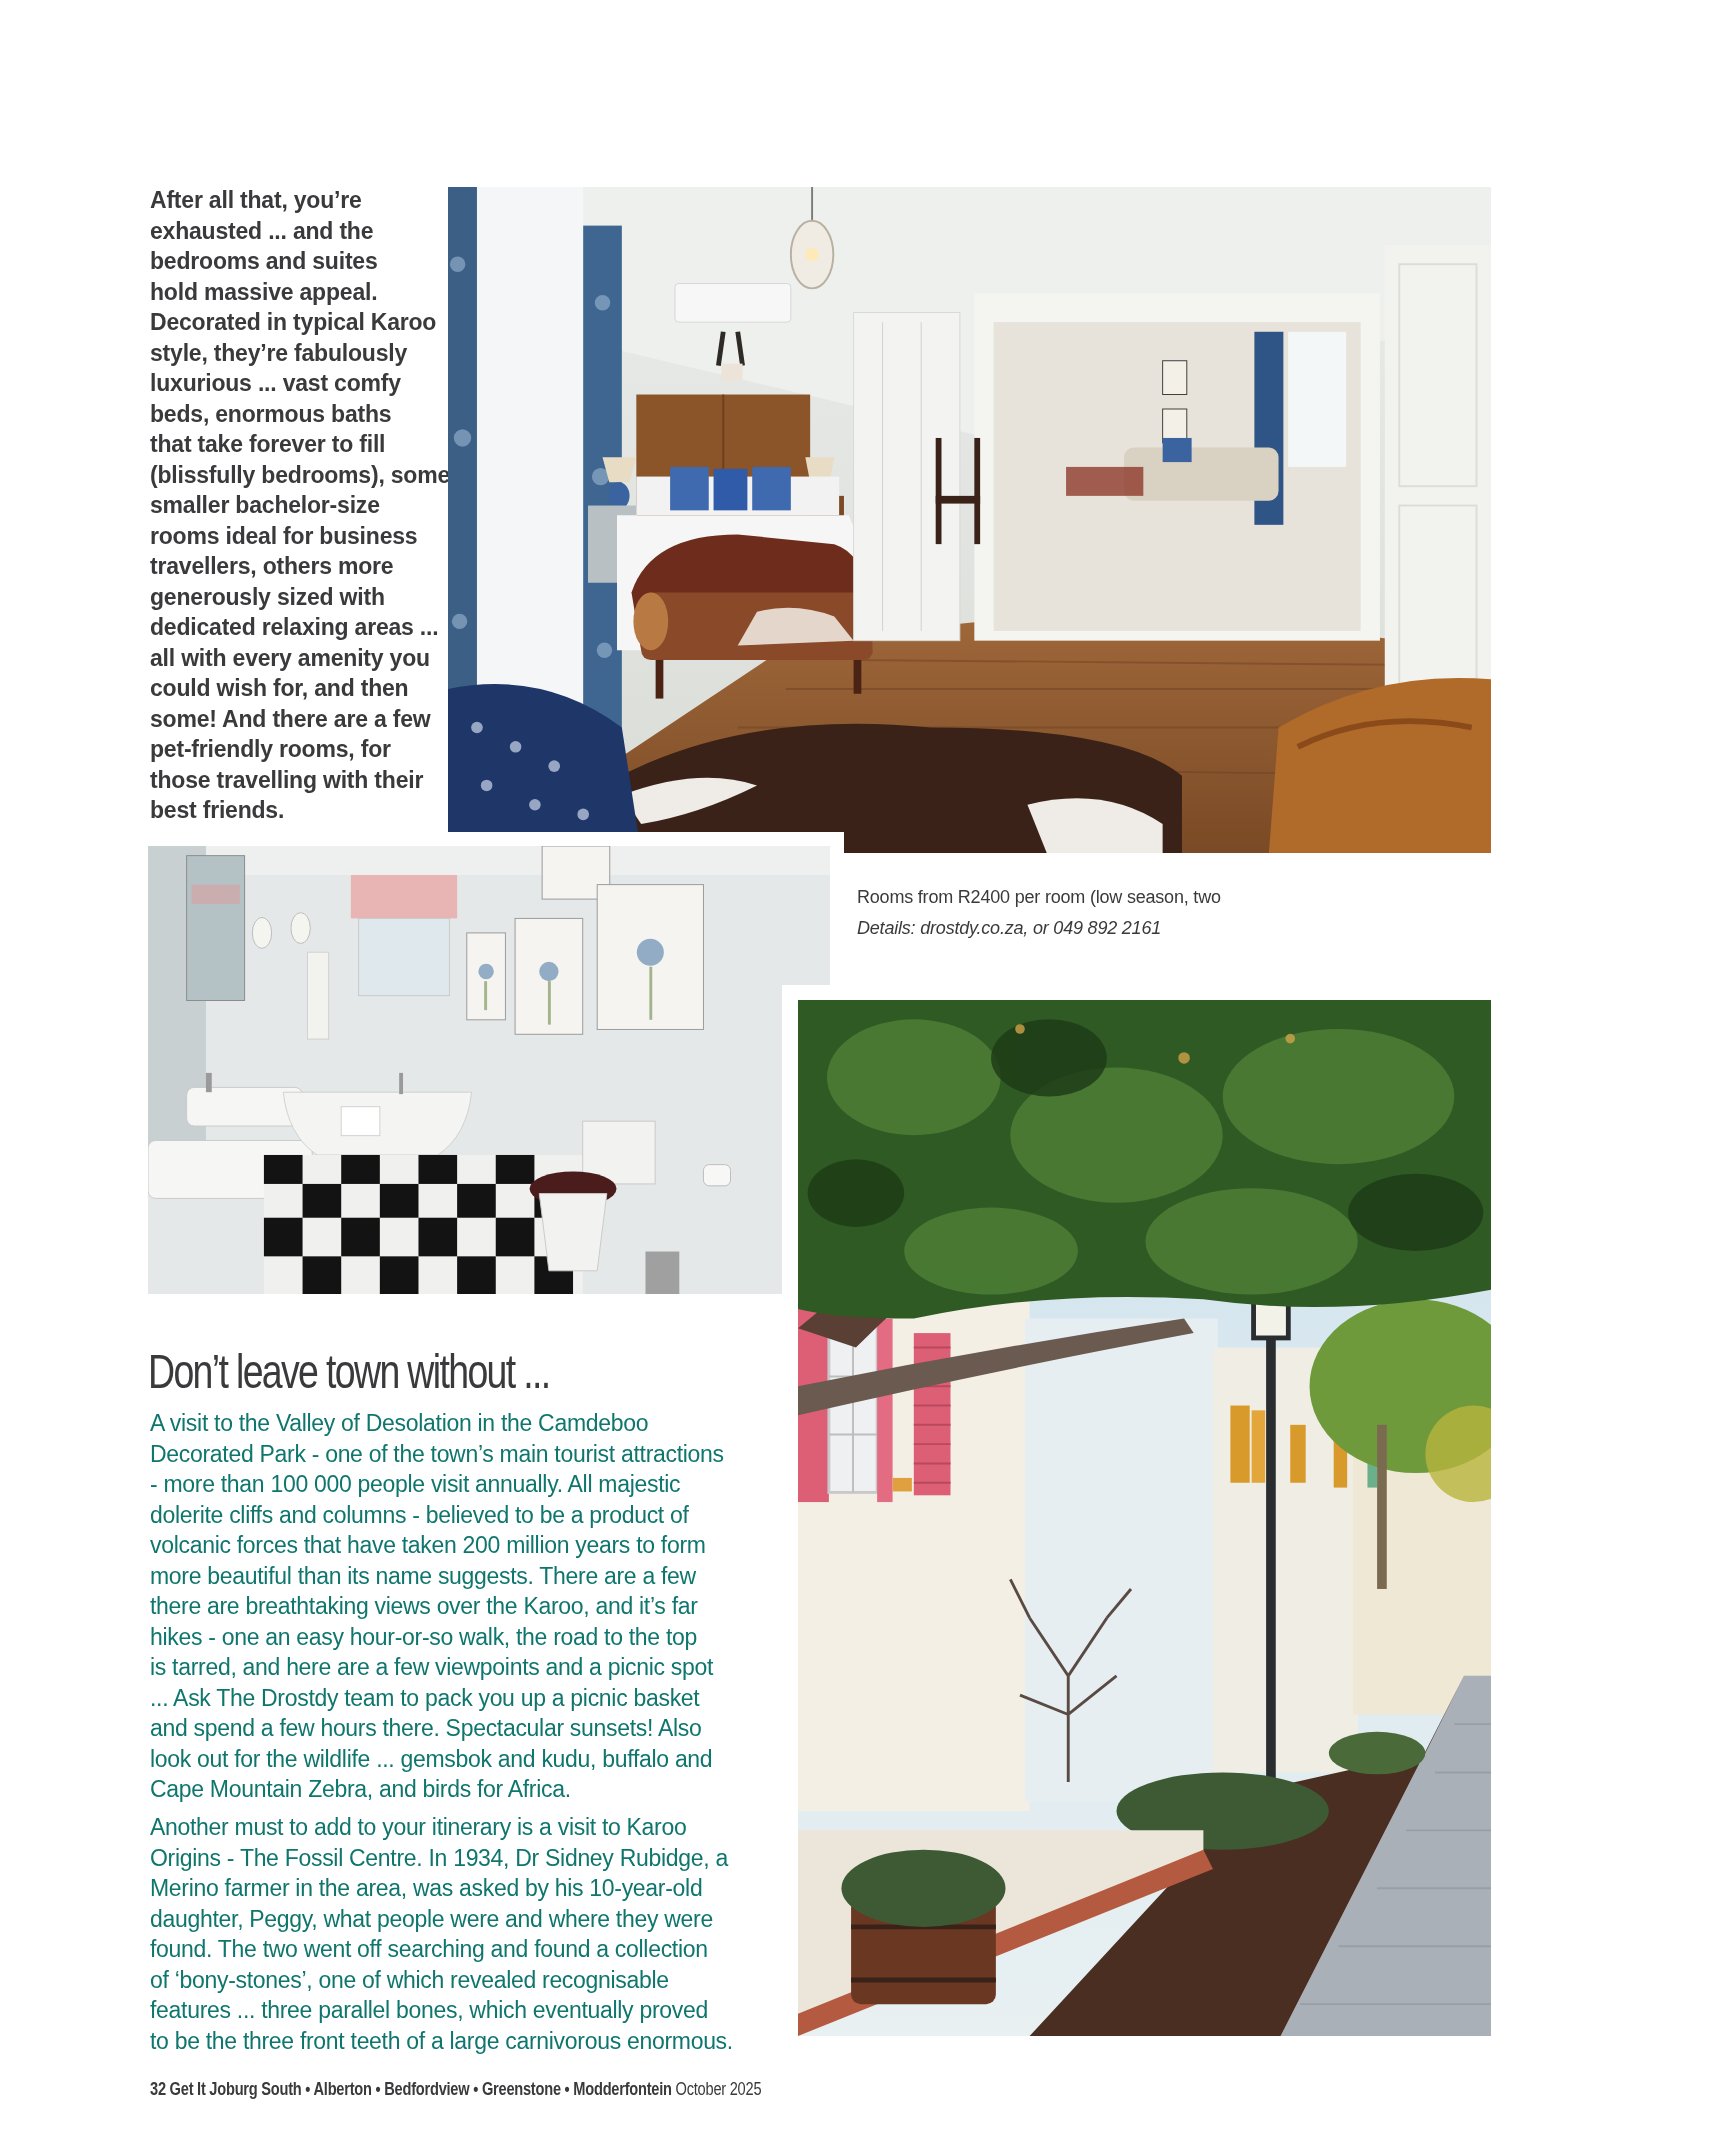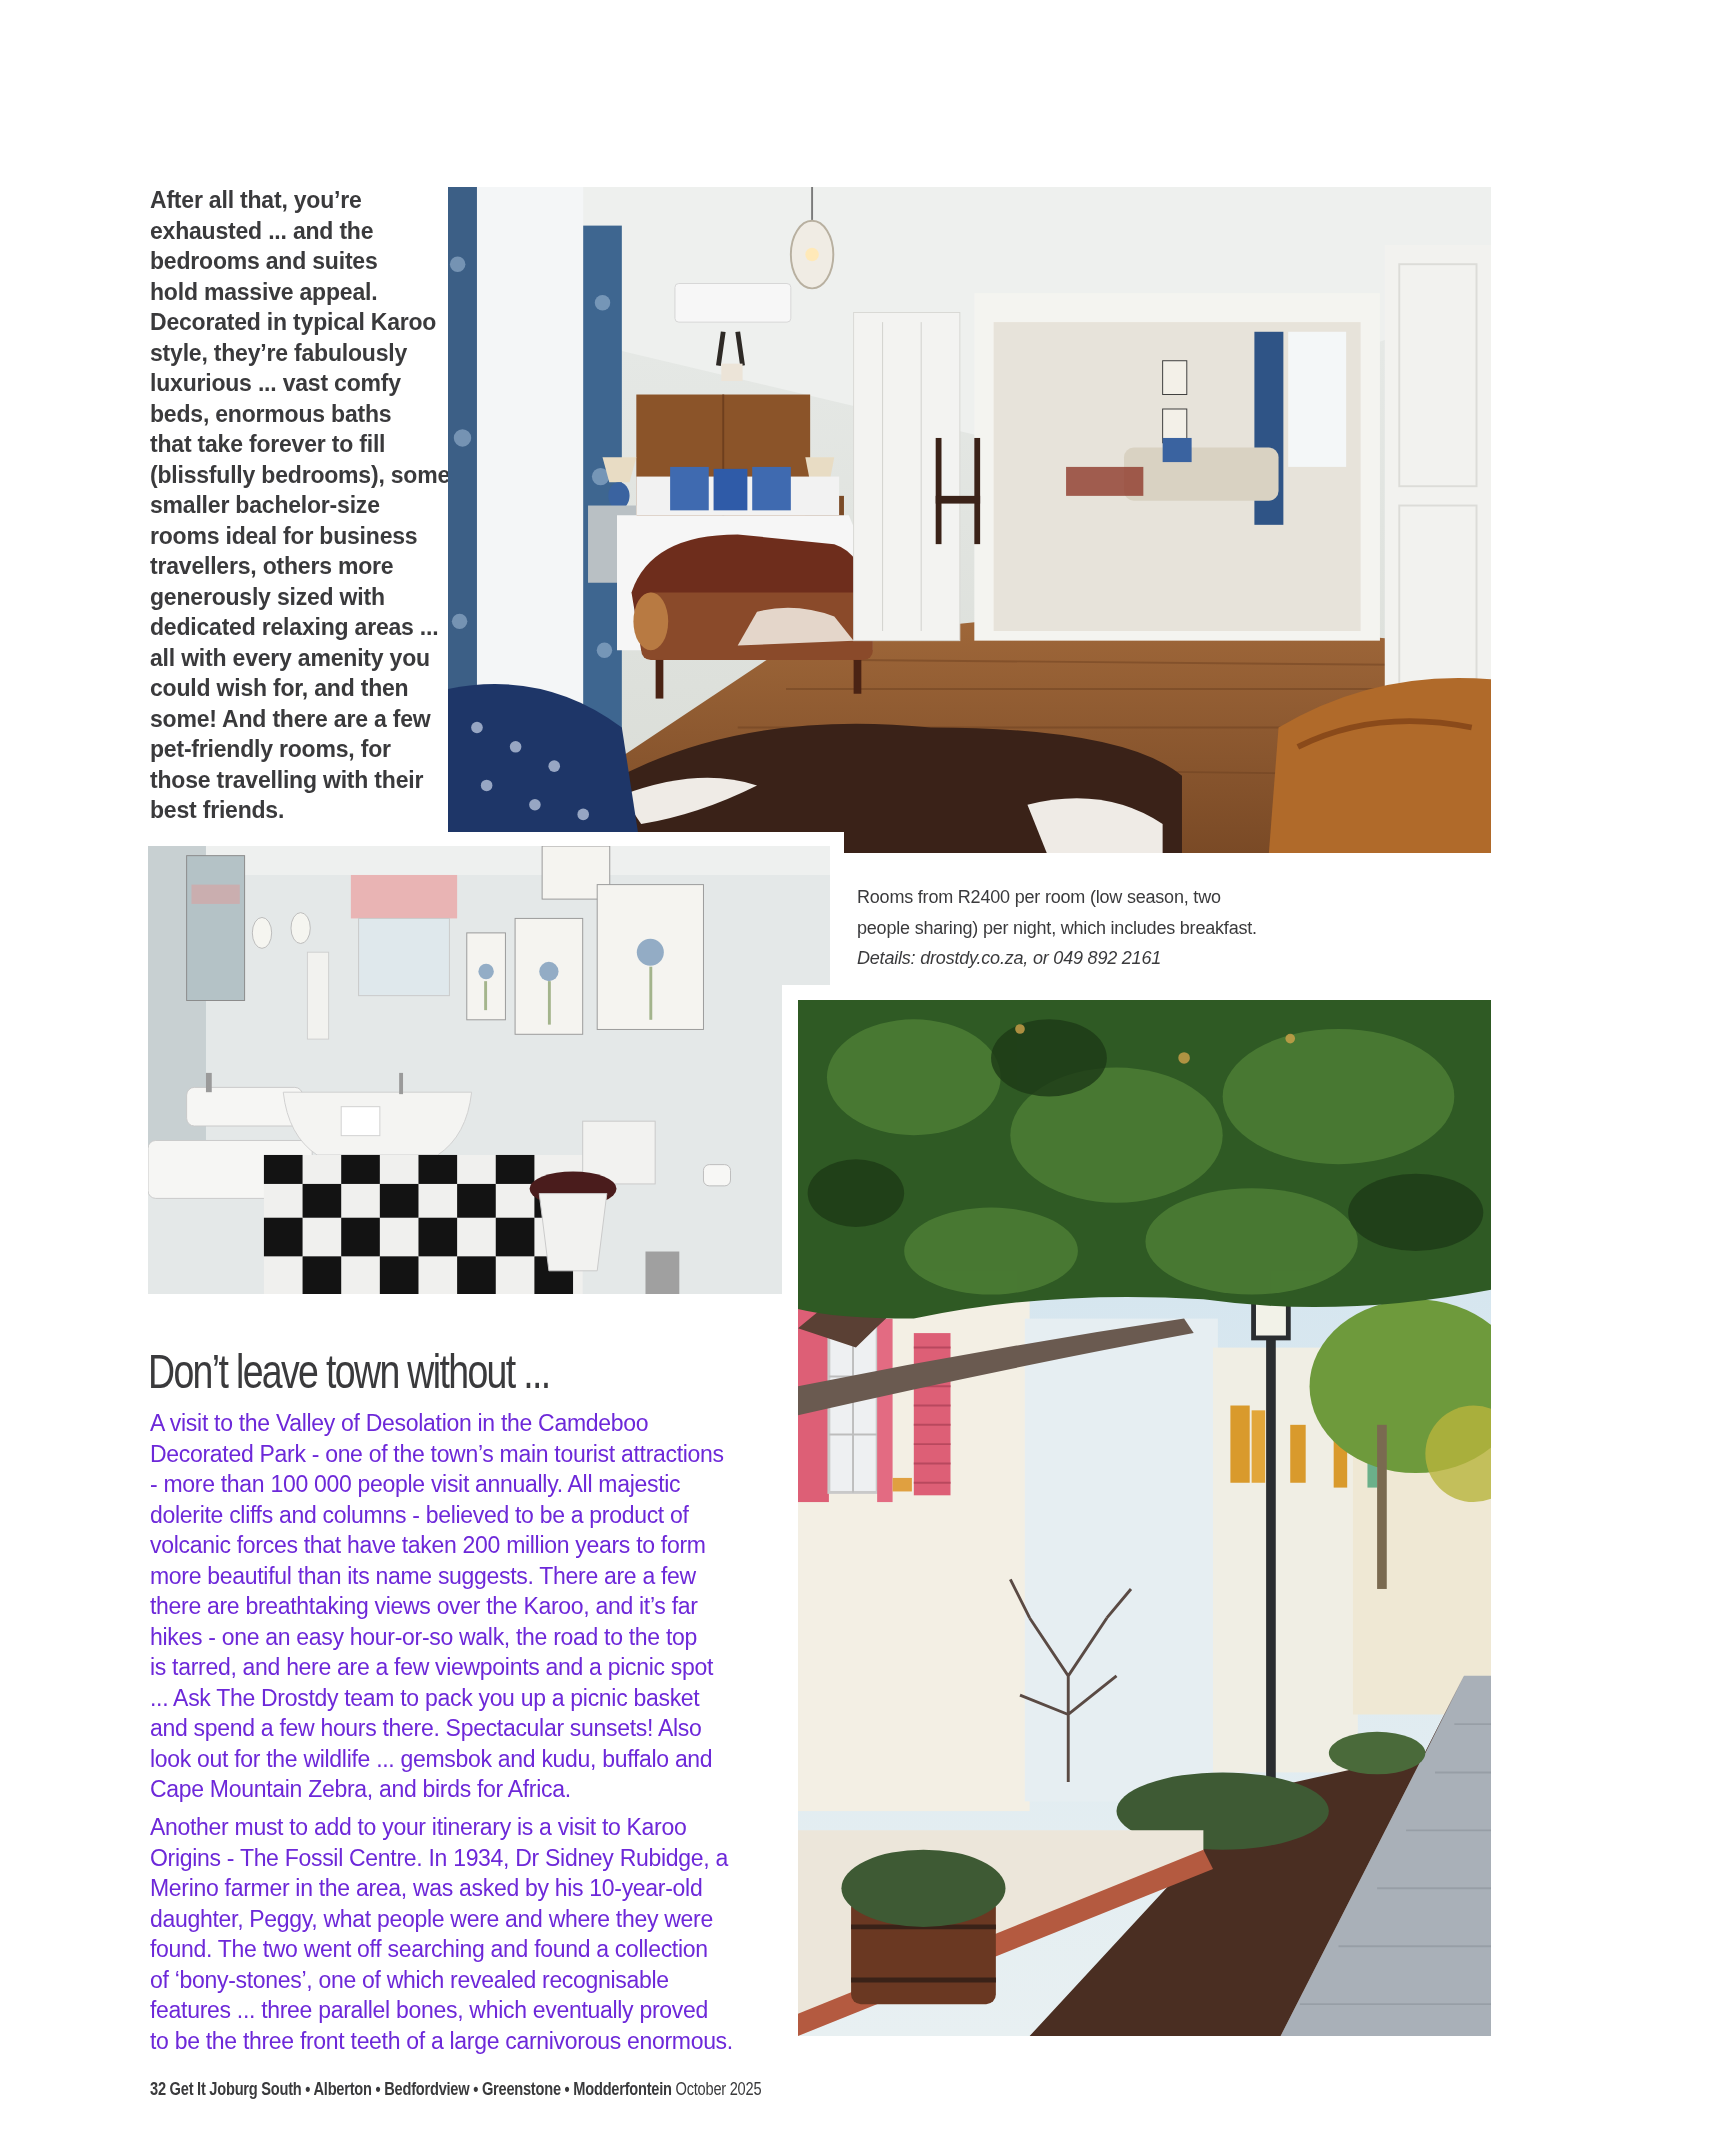--- a/index.html
+++ b/index.html
@@ -29,21 +29,21 @@
              letter-spacing: -0.2px; color: #3a3a3c; }
   .caption .ln { display: block; white-space: nowrap; }
   .caption .details { font-style: italic; }
 
   
   .heading { left: 148px; top: 1344px; font-family: "Liberation Sans Narrow", "Liberation Sans", sans-serif;
              font-size: 48px; font-weight: normal; letter-spacing: -2.1px; color: #3a3a3c;
              transform: scaleX(0.78); transform-origin: left top; white-space: nowrap; margin: 0; }
 
   .body { left: 150px; top: 1408px; width: 637px; font-size: 23px; line-height: 30.5px;
-          letter-spacing: -0.3px; color: #6d28d9; }
+          letter-spacing: -0.3px; color: #0f766e; }
   .body .ln { display: block; white-space: nowrap; }
   .body .para2 { margin-top: 7.7px; }
 
   
   .footer { left: 150px; top: 2078px; font-size: 18.3px; color: #3a3a3c; white-space: nowrap;
             transform: scaleX(0.8); transform-origin: left top; letter-spacing: -0.3px; }
   .footer .bold { font-weight: bold; }
 </style>
 </head>
 <body>
@@ -248,21 +248,20 @@
 
     <rect x="575" y="330" width="28" height="22" rx="6" fill="#f7f7f5" stroke="#bcbcbc"></rect>
 
     <rect x="515" y="420" width="35" height="44" fill="#a0a0a0"></rect>
   </svg>
 </div>
 <div class="abs bath-notch"></div>
 
 <div class="abs caption">
   <span class="ln">Rooms from R2400 per room (low season, two</span>
-  <span class="ln">people sharing) per night, which includes breakfast.</span>
   <span class="ln details">Details: drostdy.co.za, or 049 892 2161</span>
 </div>
 
 <div class="abs photo street" role="img" aria-label="Tree-lined street with white Karoo buildings, pink and yellow shutters, a lamppost and a paved sidewalk">
   <svg viewBox="0 0 718 1073" preserveAspectRatio="none">
     <defs>
       <linearGradient id="sky" x1="0" y1="0" x2="0" y2="1">
         <stop offset="0" stop-color="#cfe2ee"></stop>
           <stop offset="1" stop-color="#e8f0f2"></stop>
       </linearGradient>

